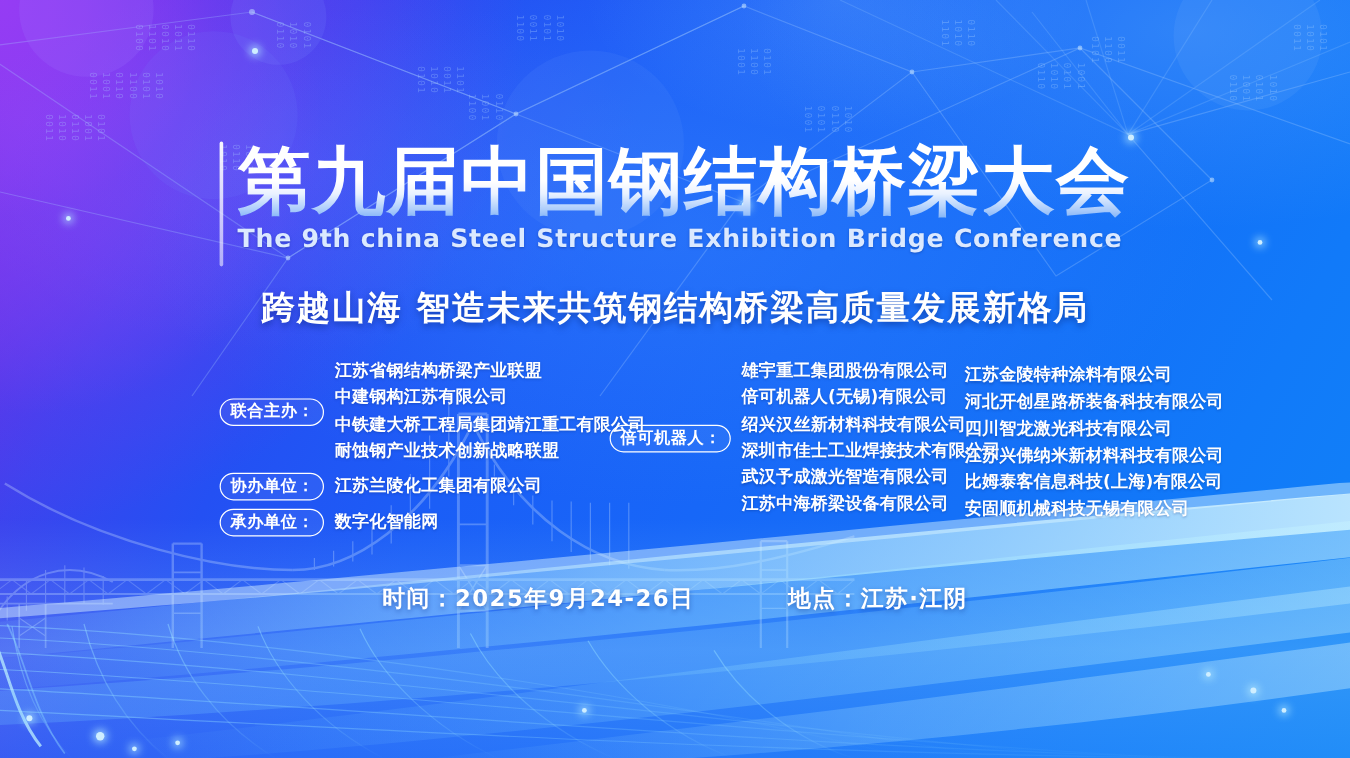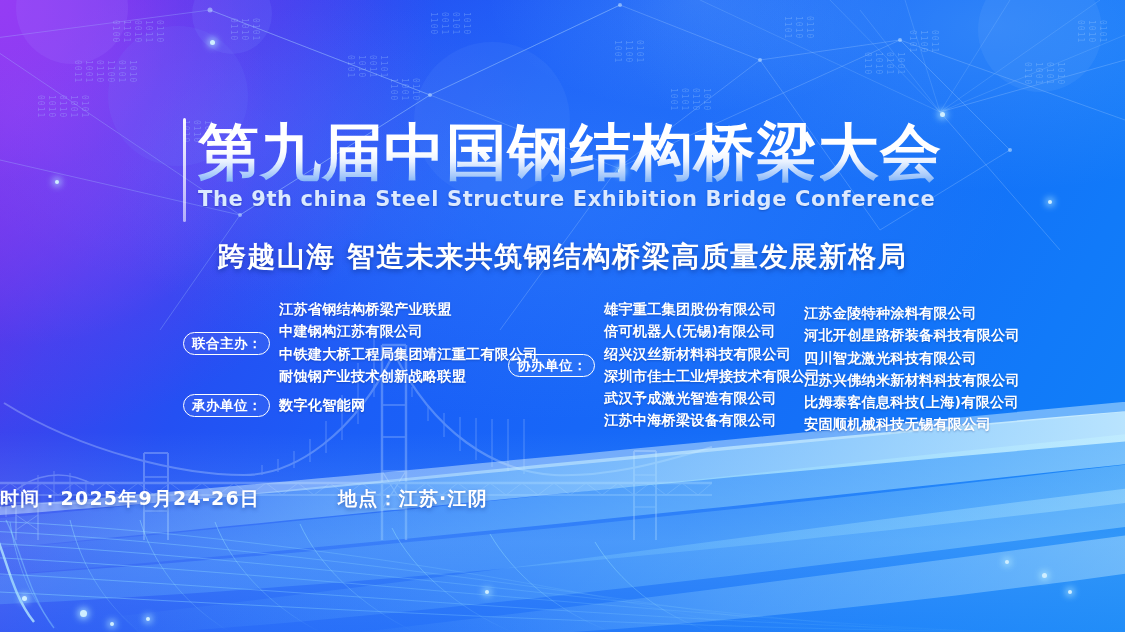--- a/index.html
+++ b/index.html
@@ -182,21 +182,21 @@
     letter-spacing: 0.2px;
     text-shadow: 0 1px 2px rgba(10,40,120,0.35);
   }
   .col-3 .entry { line-height: 22.3px; }
 
   .footer-row {
     position: absolute;
     left: 0; right: 0;
     top: 486px;
     display: flex;
-    justify-content: flex-start;
+    justify-content: center;
     gap: 78px;
     font-size: 19px;
     font-weight: 700;
     color: #ffffff;
     letter-spacing: 1.2px;
     text-shadow: 0 2px 4px rgba(8,40,130,0.45);
     white-space: nowrap;
   }
 </style>
 </head>
@@ -465,29 +465,35 @@
           <div class="group">
             <div class="pill">联合主办：</div>
             <div class="entries">
               <div class="entry">江苏省钢结构桥梁产业联盟</div>
               <div class="entry">中建钢构江苏有限公司</div>
               <div class="entry">中铁建大桥工程局集团靖江重工有限公司</div>
               <div class="entry">耐蚀钢产业技术创新战略联盟</div>
             </div>
           </div>
           <div class="group">
+            <div class="pill">协办单位：</div>
+            <div class="entries">
+              <div class="entry">江苏兰陵化工集团有限公司</div>
+            </div>
+          </div>
+          <div class="group">
             <div class="pill">承办单位：</div>
             <div class="entries">
               <div class="entry">数字化智能网</div>
             </div>
           </div>
         </div>
       <div class="col col-2" id="col-2">
           <div class="group">
-            <div class="pill">协办单位：</div>
+            <div class="pill">倍可机器人：</div>
             <div class="entries">
               <div class="entry">雄宇重工集团股份有限公司</div>
               <div class="entry">倍可机器人(无锡)有限公司</div>
               <div class="entry">绍兴汉丝新材料科技有限公司</div>
               <div class="entry">深圳市佳士工业焊接技术有限公司</div>
               <div class="entry">武汉予成激光智造有限公司</div>
               <div class="entry">江苏中海桥梁设备有限公司</div>
             </div>
           </div>
         </div>

